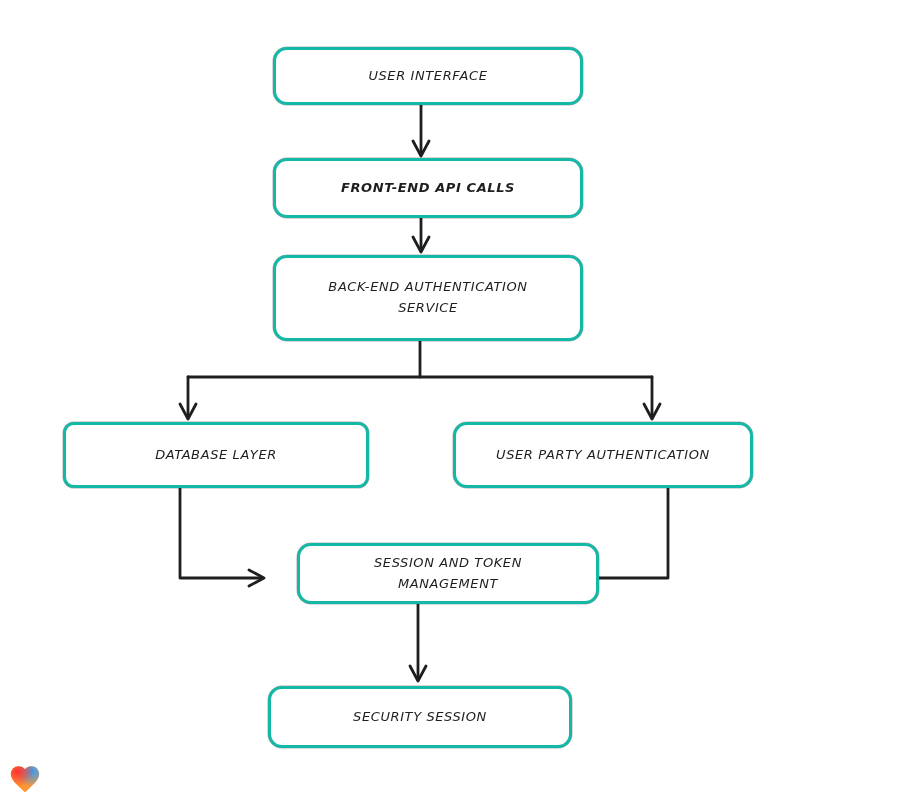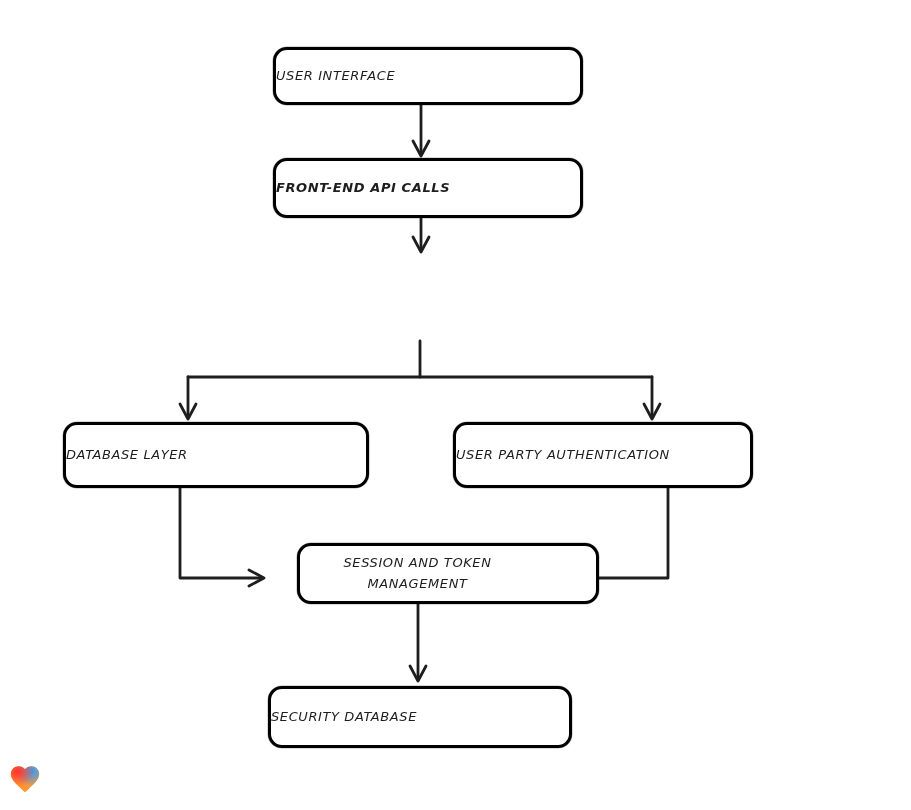--- a/index.html
+++ b/index.html
@@ -18,25 +18,26 @@
   .edges-layer {
     position: absolute;
     left: 0;
     top: 0;
     width: 911px;
     height: 810px;
   }
   .node {
     position: absolute;
     box-sizing: border-box;
-    border: 3px solid #000000;
+    border: 3px solid #14b8a6;
     border-radius: 14px;
     background: #ffffff;
     display: flex;
     align-items: center;
+    justify-content: center;
     box-shadow: 0 0 0 0.5px rgba(30,30,30,0.35);
   }
   .node-label {
     font-family: "DejaVu Sans", sans-serif;
     font-style: italic;
     font-size: 13px;
     letter-spacing: 0.6px;
     color: #1e1e1e;
     text-align: center;
     line-height: 1.6;
@@ -44,21 +45,21 @@
     user-select: none;
   }
   .node-label.wrap {
     white-space: normal;
     max-width: 235px;
   }
   
   #n-user-interface     { left: 273px; top: 47px;  width: 310px; height: 58px; }
   #n-frontend-api       { left: 273px; top: 158px; width: 310px; height: 60px; font-weight: bold; }
   #n-backend-auth       { left: 273px; top: 255px; width: 310px; height: 86px; }
-  #n-database-layer     { left: 63px;  top: 422px; width: 306px; height: 66px; }
+  #n-database-layer     { left: 63px;  top: 422px; width: 306px; height: 66px; border-radius: 11px; }
   #n-third-party-auth   { left: 453px; top: 422px; width: 300px; height: 66px; }
   #n-session-token      { left: 268px; top: 543px; width: 302px; height: 61px; margin-left: 29px; }
   #n-security-measures  { left: 268px; top: 686px; width: 304px; height: 62px; }
   .logo-badge {
     position: absolute;
     left: 8px;
     top: 762px;
     width: 34px;
     height: 34px;
     cursor: pointer;
@@ -107,35 +108,38 @@
   </svg>
 
   <div class="node" id="n-user-interface">
     <span class="node-label">USER INTERFACE</span>
   </div>
 
   <div class="node" id="n-frontend-api">
     <span class="node-label">FRONT-END API CALLS</span>
   </div>
 
+  <div class="node" id="n-backend-auth">
+    <span class="node-label wrap">BACK-END AUTHENTICATION SERVICE</span>
+  </div>
 
   <div class="node" id="n-database-layer">
     <span class="node-label">DATABASE LAYER</span>
   </div>
 
   <div class="node" id="n-third-party-auth">
     <span class="node-label">USER PARTY AUTHENTICATION</span>
   </div>
 
   <div class="node" id="n-session-token">
     <span class="node-label wrap">SESSION AND TOKEN MANAGEMENT</span>
   </div>
 
   <div class="node" id="n-security-measures">
-    <span class="node-label">SECURITY DATABASE</span>
+    <span class="node-label">SECURITY SESSION</span>
   </div>
 
   <div class="logo-badge">
     <svg width="34" height="34" viewBox="0 0 24 24">
       <defs>
         <radialGradient id="gBlue" cx="0.74" cy="0.2" r="0.6">
           <stop offset="0" stop-color="#2e9fff" stop-opacity="1"></stop>
           <stop offset="1" stop-color="#2e9fff" stop-opacity="0"></stop>
         </radialGradient>
         <radialGradient id="gRed" cx="0.24" cy="0.2" r="0.6">

